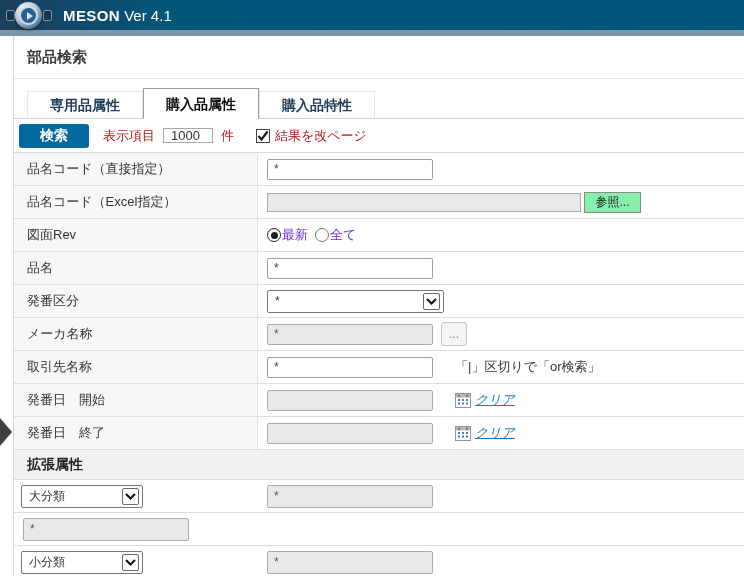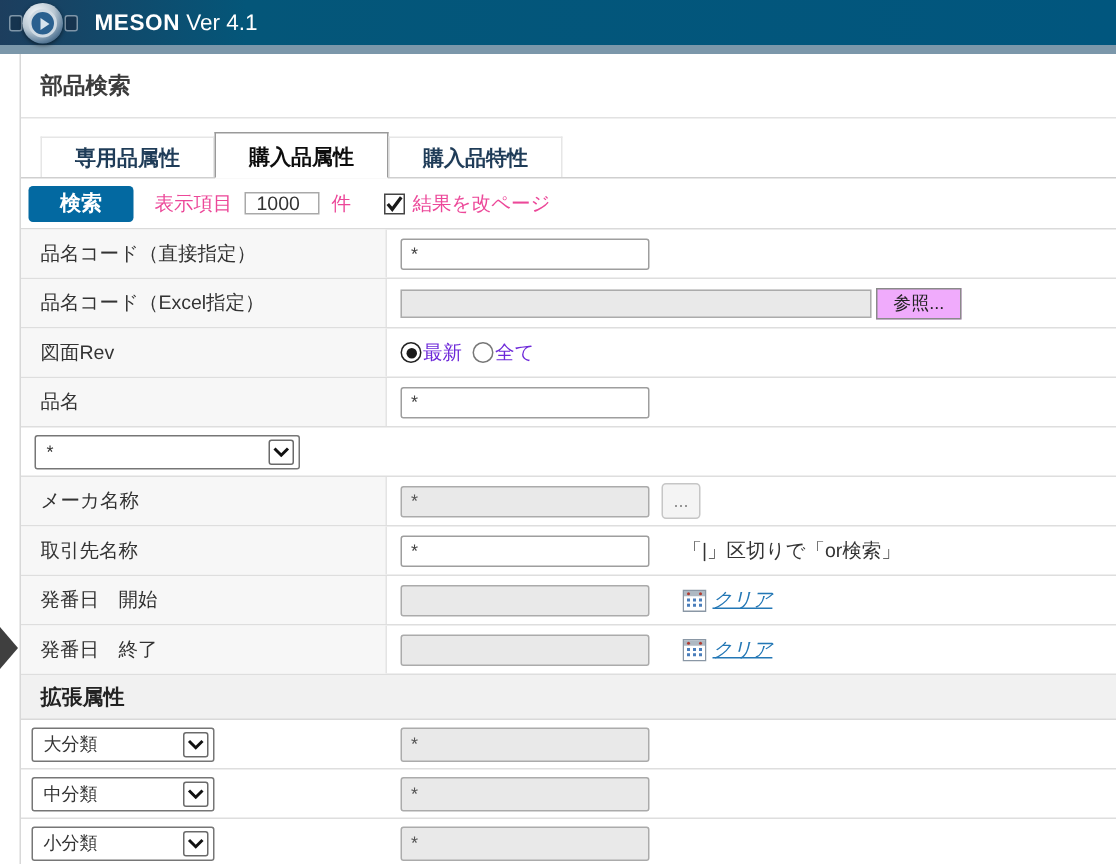--- a/index.html
+++ b/index.html
@@ -54,21 +54,21 @@
   }
 
   
   .toolbar { height:34px; border-bottom:1px solid #dadada; display:flex; align-items:center; padding-left:5px; }
   .search-btn {
     width:70px; height:24px; margin-right:14px;
     background:#0369a1; color:#fff; font-weight:bold; font-size:14px;
     border:none; border-radius:3px; cursor:pointer;
     font-family:"Liberation Sans","DejaVu Sans",sans-serif;
   }
-  .tb-label { font-size:13px; color:#ec4899; }
+  .tb-label { font-size:13px; color:#b91c1c; }
   .display-input {
     width:50px; height:15px; margin:0 8px; padding:0 7px;
     border:1px solid #a9a9a9; font-size:13px; color:#333;
     font-family:"Liberation Sans","DejaVu Sans",sans-serif;
   }
   .cb-wrap { display:flex; align-items:center; margin-left:22px; cursor:pointer; }
   .cb { width:14px; height:14px; border:1px solid #454545; background:#fff; margin-right:5px;
         display:flex; align-items:center; justify-content:center; }
 
   
@@ -80,21 +80,21 @@
   .form-field { flex:1; display:flex; align-items:center; padding-left:9px; }
 
   .txt {
     width:166px; height:21px; padding:0 6px; font-size:12px; color:#444;
     border:1px solid #9e9e9e; border-radius:2px; background:#fff;
     font-family:"Liberation Sans","DejaVu Sans",sans-serif;
   }
   .txt.dis { background:#e9e9e9; border-color:#ababab; color:#555; }
   .txt.excel { width:314px; height:19px; border-radius:0; }
   .browse-btn {
-    width:57px; height:21px; margin-left:3px; background:#f0abfc; border:1px solid #8a8a8a;
+    width:57px; height:21px; margin-left:3px; background:#86efac; border:1px solid #8a8a8a;
     font-size:12px; color:#222; cursor:pointer;
     font-family:"Liberation Sans","DejaVu Sans",sans-serif;
   }
   .more-btn {
     width:26px; height:24px; margin-left:8px; background:#f4f4f4; border:1px solid #c6c6c6;
     border-radius:3px; color:#888; font-size:12px; line-height:10px; cursor:pointer;
     font-family:"Liberation Sans","DejaVu Sans",sans-serif;
   }
 
   
@@ -217,20 +217,21 @@
       </div>
 
       <div class="form-row">
         <div class="form-label">品名</div>
         <div class="form-field">
           <input class="txt" type="text" value="*" style="">
         </div>
       </div>
 
       <div class="form-row">
+        <div class="form-label">発番区分</div>
         <div class="form-field">
           <div class="sel wide">
             <span>*</span>
             <span class="chev-box">
               <svg width="11" height="7" viewBox="0 0 11 7">
                   <polyline points="1,1 5.5,5.5 10,1" fill="none" stroke="#111" stroke-width="2"></polyline>
                 </svg>
             </span>
           </div>
         </div>
@@ -312,30 +313,20 @@
                 </svg>
             </span>
           </div>
         </div>
         <div class="ext-field">
           <input class="txt dis" type="text" disabled="" value="*" style="">
         </div>
       </div>
 
       <div class="ext-row">
-        <div class="ext-left">
-          <div class="sel narrow">
-            <span>中分類</span>
-            <span class="chev-box">
-              <svg width="11" height="7" viewBox="0 0 11 7">
-                  <polyline points="1,1 5.5,5.5 10,1" fill="none" stroke="#111" stroke-width="2"></polyline>
-                </svg>
-            </span>
-          </div>
-        </div>
         <div class="ext-field">
           <input class="txt dis" type="text" disabled="" value="*" style="">
         </div>
       </div>
 
       <div class="ext-row">
         <div class="ext-left">
           <div class="sel narrow">
             <span>小分類</span>
             <span class="chev-box">

